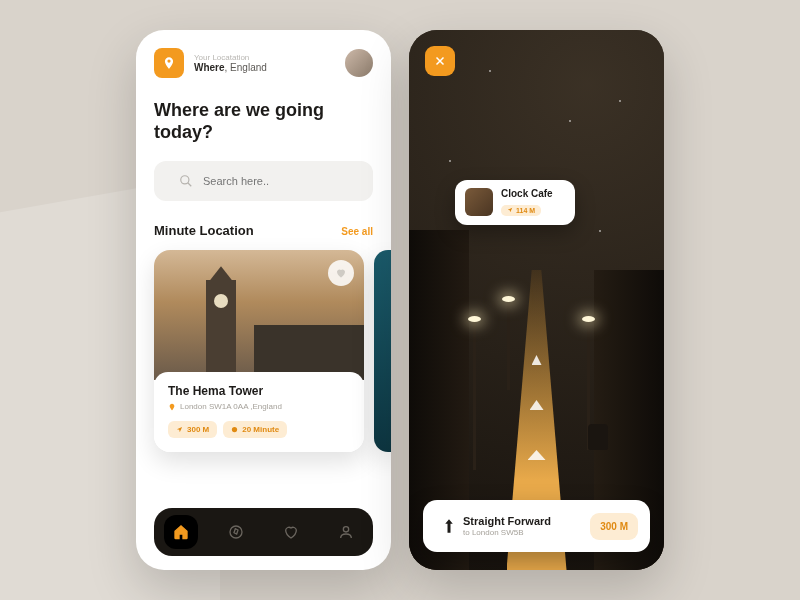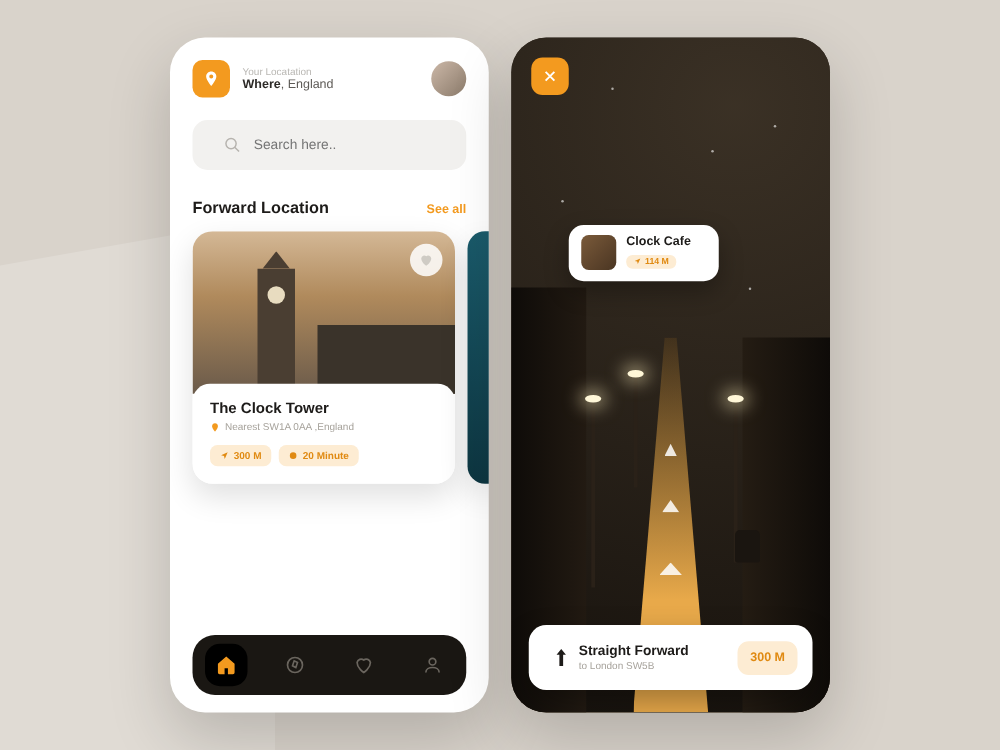--- a/index.html
+++ b/index.html
@@ -98,52 +98,53 @@
           <path d="M12 2C8 2 5 5 5 9c0 5 7 13 7 13s7-8 7-13c0-4-3-7-7-7zm0 9.5A2.5 2.5 0 1 1 12 6a2.5 2.5 0 0 1 0 5.5z"></path>
         </svg>
     </div>
     <div class="loc-txt">
       <div class="loc-lbl">Your Locatation</div>
       <div class="loc-val"><b>Where</b><span>, England</span></div>
     </div>
     <div class="avatar"></div>
   </div>
 
+  <div class="hero">Where are we going today?</div>
 
   <div class="search">
     <svg viewBox="0 0 24 24">
         <circle cx="10" cy="10" r="7"></circle>
         <line x1="21" y1="21" x2="15" y2="15"></line>
       </svg>
     <input placeholder="Search here.." style="">
   </div>
 
   <div class="sec-hdr">
-    <div class="sec-ttl">Forward Location</div>
+    <div class="sec-ttl">Minute Location</div>
     <div class="see-all">See all</div>
   </div>
 
   <div class="cards">
     <div class="card">
       <div class="card-img">
         <div class="bldgs"></div>
           <div class="tower"></div>
         <div class="fav">
           <svg viewBox="0 0 24 24">
               <path d="M12 21s-8-5-8-12a5 5 0 0 1 8-3 5 5 0 0 1 8 3c0 7-8 12-8 12z"></path>
             </svg>
         </div>
       </div>
       <div class="card-body">
-        <div class="card-ttl">The Clock Tower</div>
+        <div class="card-ttl">The Hema Tower</div>
         <div class="card-loc">
           <svg viewBox="0 0 24 24">
               <path d="M12 2C8 2 5 5 5 9c0 5 7 13 7 13s7-8 7-13c0-4-3-7-7-7z"></path>
             </svg>
-          <span>Nearest SW1A 0AA ,England</span>
+          <span>London SW1A 0AA ,England</span>
         </div>
         <div class="chips">
           <div class="chip">
             <svg viewBox="0 0 24 24">
                 <path d="M3 11l18-8-8 18-2-8z"></path>
               </svg>
             <span>300 M</span>
           </div>
           <div class="chip">
             <svg viewBox="0 0 24 24">

